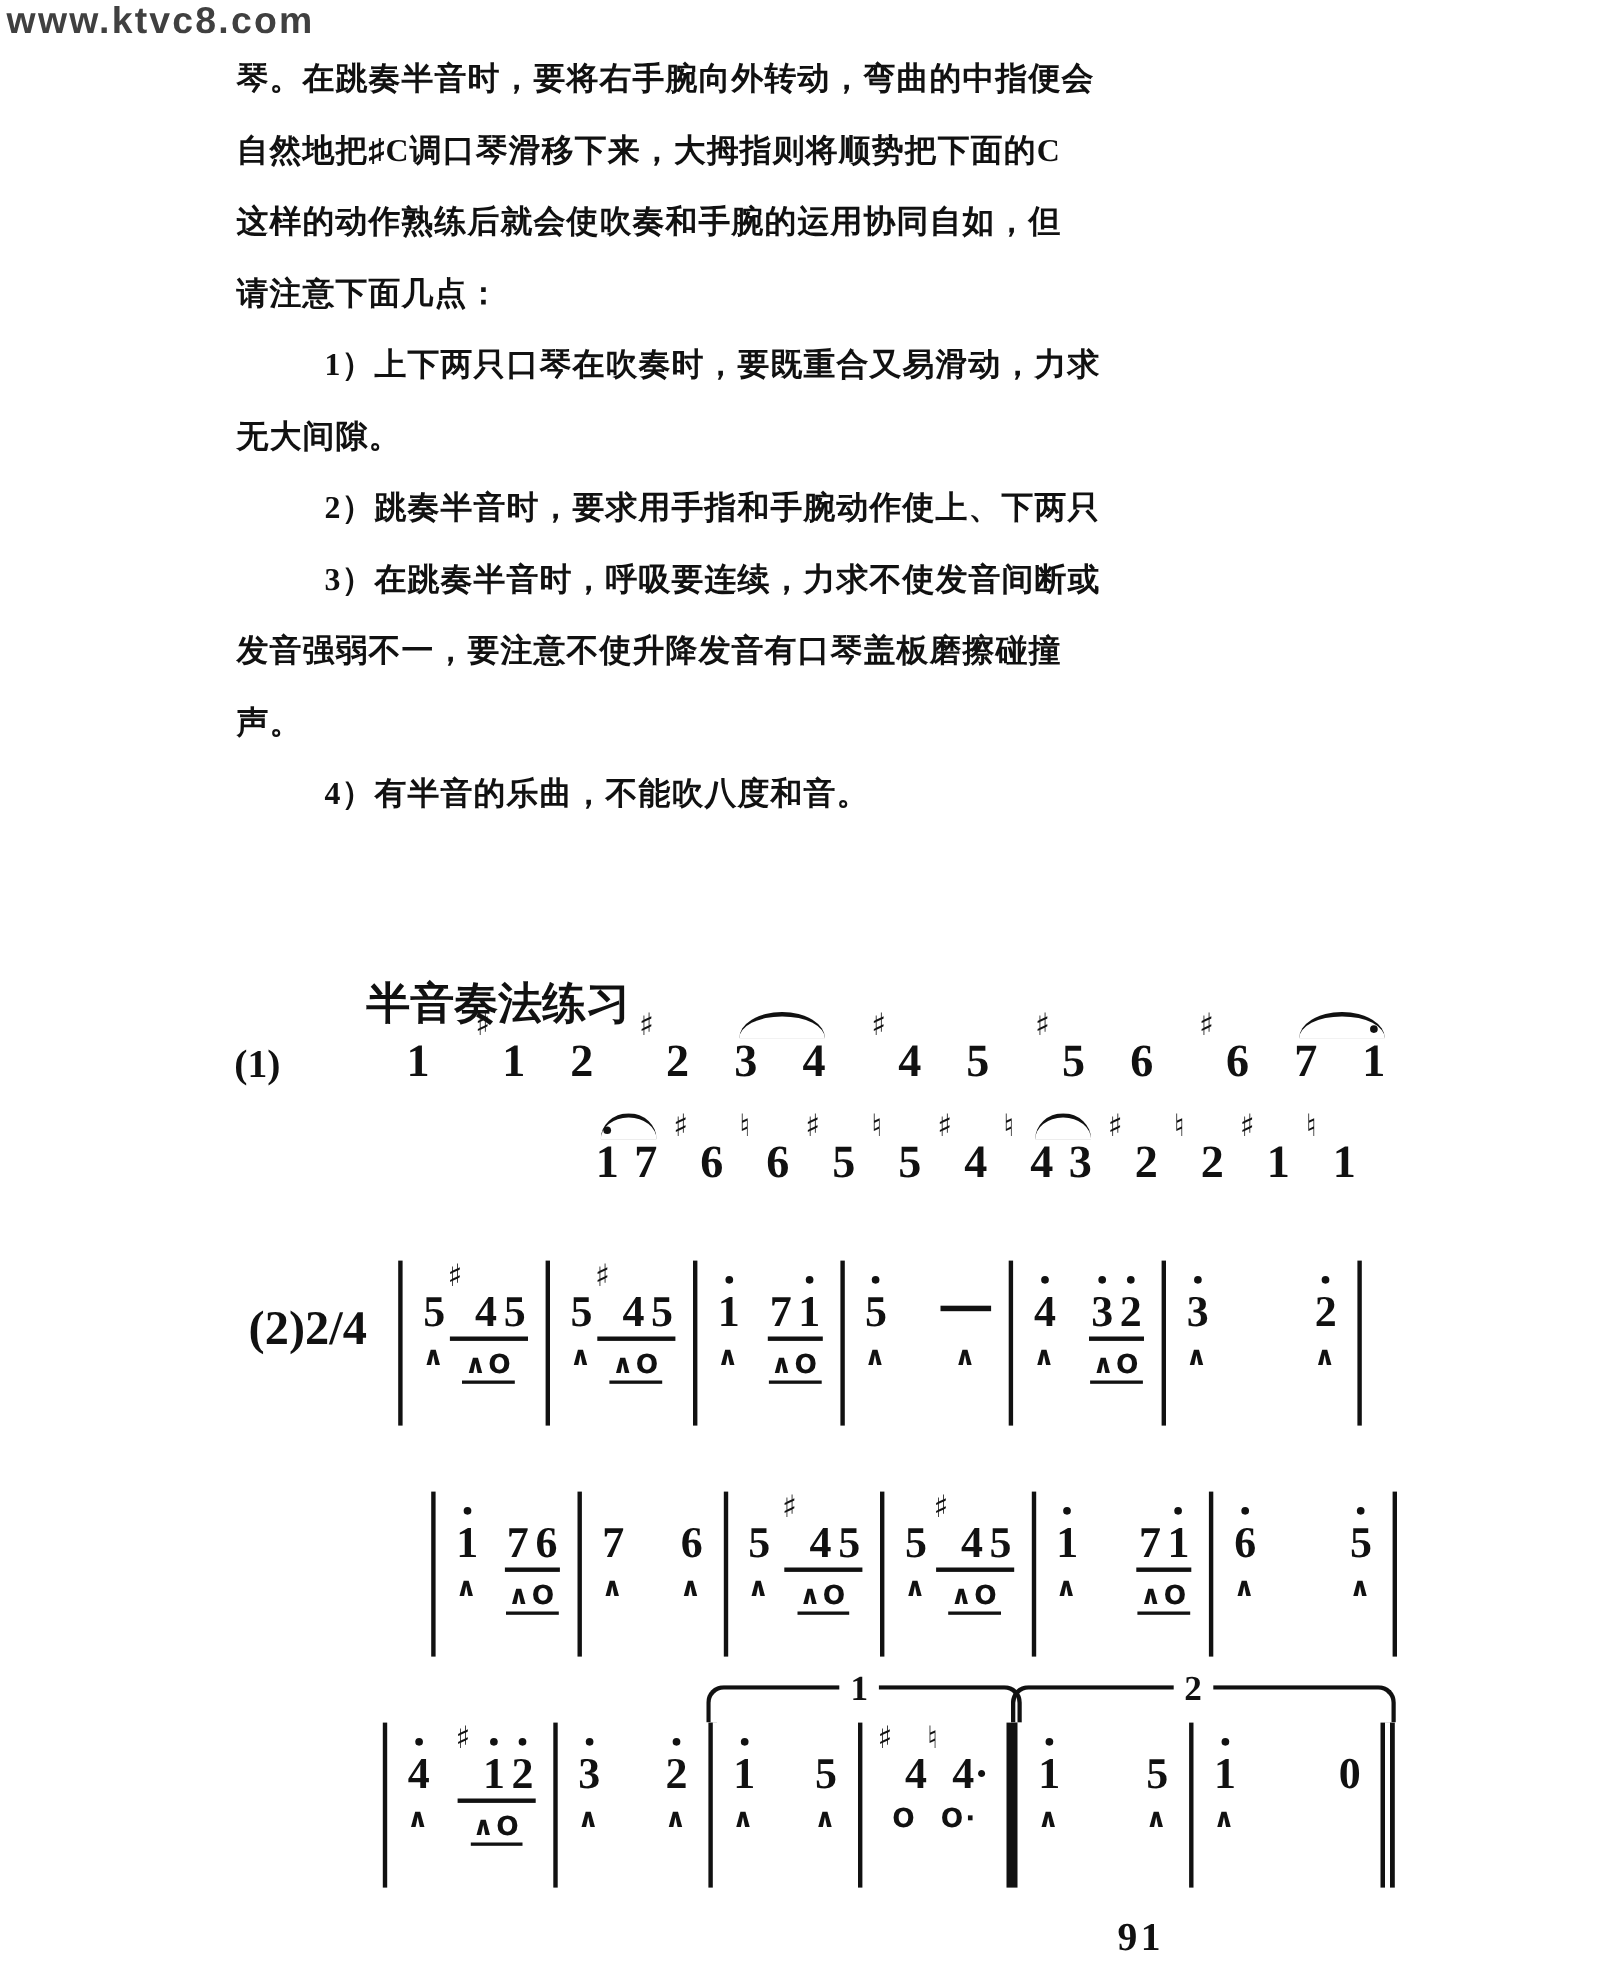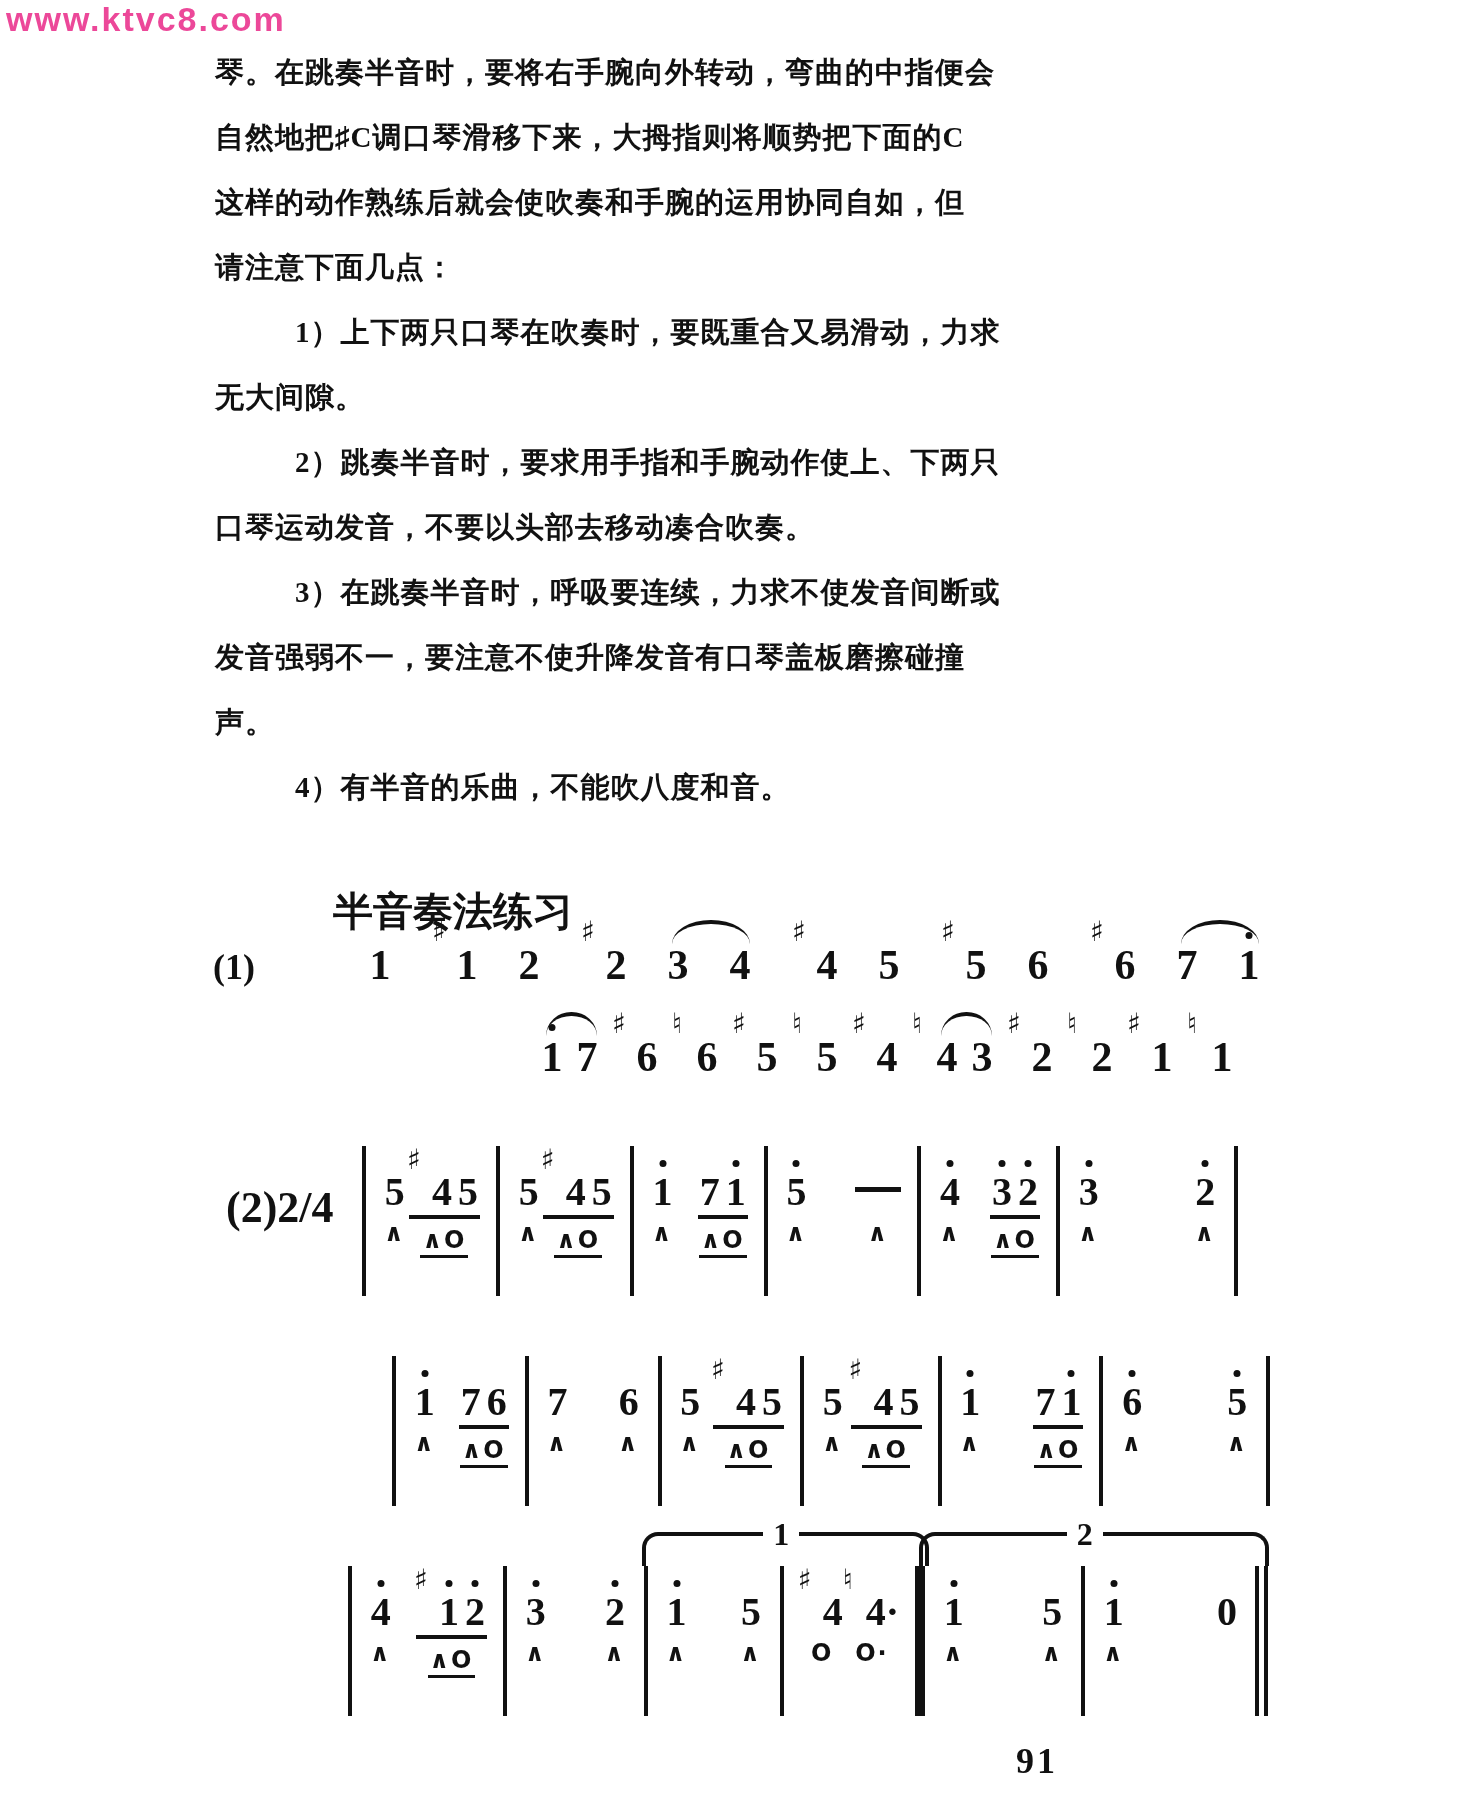--- a/index.html
+++ b/index.html
@@ -1,21 +1,21 @@
 <!DOCTYPE html>
 <html><head>
 <meta charset="utf-8">
 <style>
   html,body{margin:0;padding:0;}
   body{width:1466px;height:1800px;background:#fff;position:relative;
        font-family:"Liberation Serif","DejaVu Serif",serif;color:#111;}
   .page{position:absolute;inset:0;overflow:hidden;background:#fff;}
 
   .watermark{position:absolute;left:6px;top:0;font-size:34px;font-weight:bold;
-             color:#ec4899;font-family:"Liberation Sans","DejaVu Sans",sans-serif;
+             color:#404040;font-family:"Liberation Sans","DejaVu Sans",sans-serif;
              letter-spacing:2px;}
 
   #text-block{position:absolute;left:215px;top:40px;width:1100px;}
   .textline{height:65px;line-height:65px;font-size:29px;font-weight:600;
             letter-spacing:1px;white-space:nowrap;}
   .textline.ind1{padding-left:80px;}
 
   .heading{position:absolute;left:333px;top:884px;font-size:40px;font-weight:600;}
 
   .ex1-label{position:absolute;left:213px;top:946px;font-size:36px;font-weight:bold;}
@@ -67,21 +67,20 @@
 <div class="page">
   <div class="watermark">www.ktvc8.com</div>
   <div id="text-block">
       <div class="textline">琴。在跳奏半音时，要将右手腕向外转动，弯曲的中指便会</div>
       <div class="textline">自然地把♯C调口琴滑移下来，大拇指则将顺势把下面的C</div>
       <div class="textline">这样的动作熟练后就会使吹奏和手腕的运用协同自如，但</div>
       <div class="textline">请注意下面几点：</div>
       <div class="textline ind1">1）上下两只口琴在吹奏时，要既重合又易滑动，力求</div>
       <div class="textline">无大间隙。</div>
       <div class="textline ind1">2）跳奏半音时，要求用手指和手腕动作使上、下两只</div>
-      <div class="textline">口琴运动发音，不要以头部去移动凑合吹奏。</div>
       <div class="textline ind1">3）在跳奏半音时，呼吸要连续，力求不使发音间断或</div>
       <div class="textline">发音强弱不一，要注意不使升降发音有口琴盖板磨擦碰撞</div>
       <div class="textline">声。</div>
       <div class="textline ind1">4）有半音的乐曲，不能吹八度和音。</div>
     </div>
   <div class="heading">半音奏法练习</div>
   <div class="ex1-label">(1)</div>
   <div id="ex1-rowA" class="ex1-row">
       <span class="tok"><span class="num">1</span></span>
       <span class="tok hasacc"><i class="acc">♯</i><span class="num">1</span></span>

